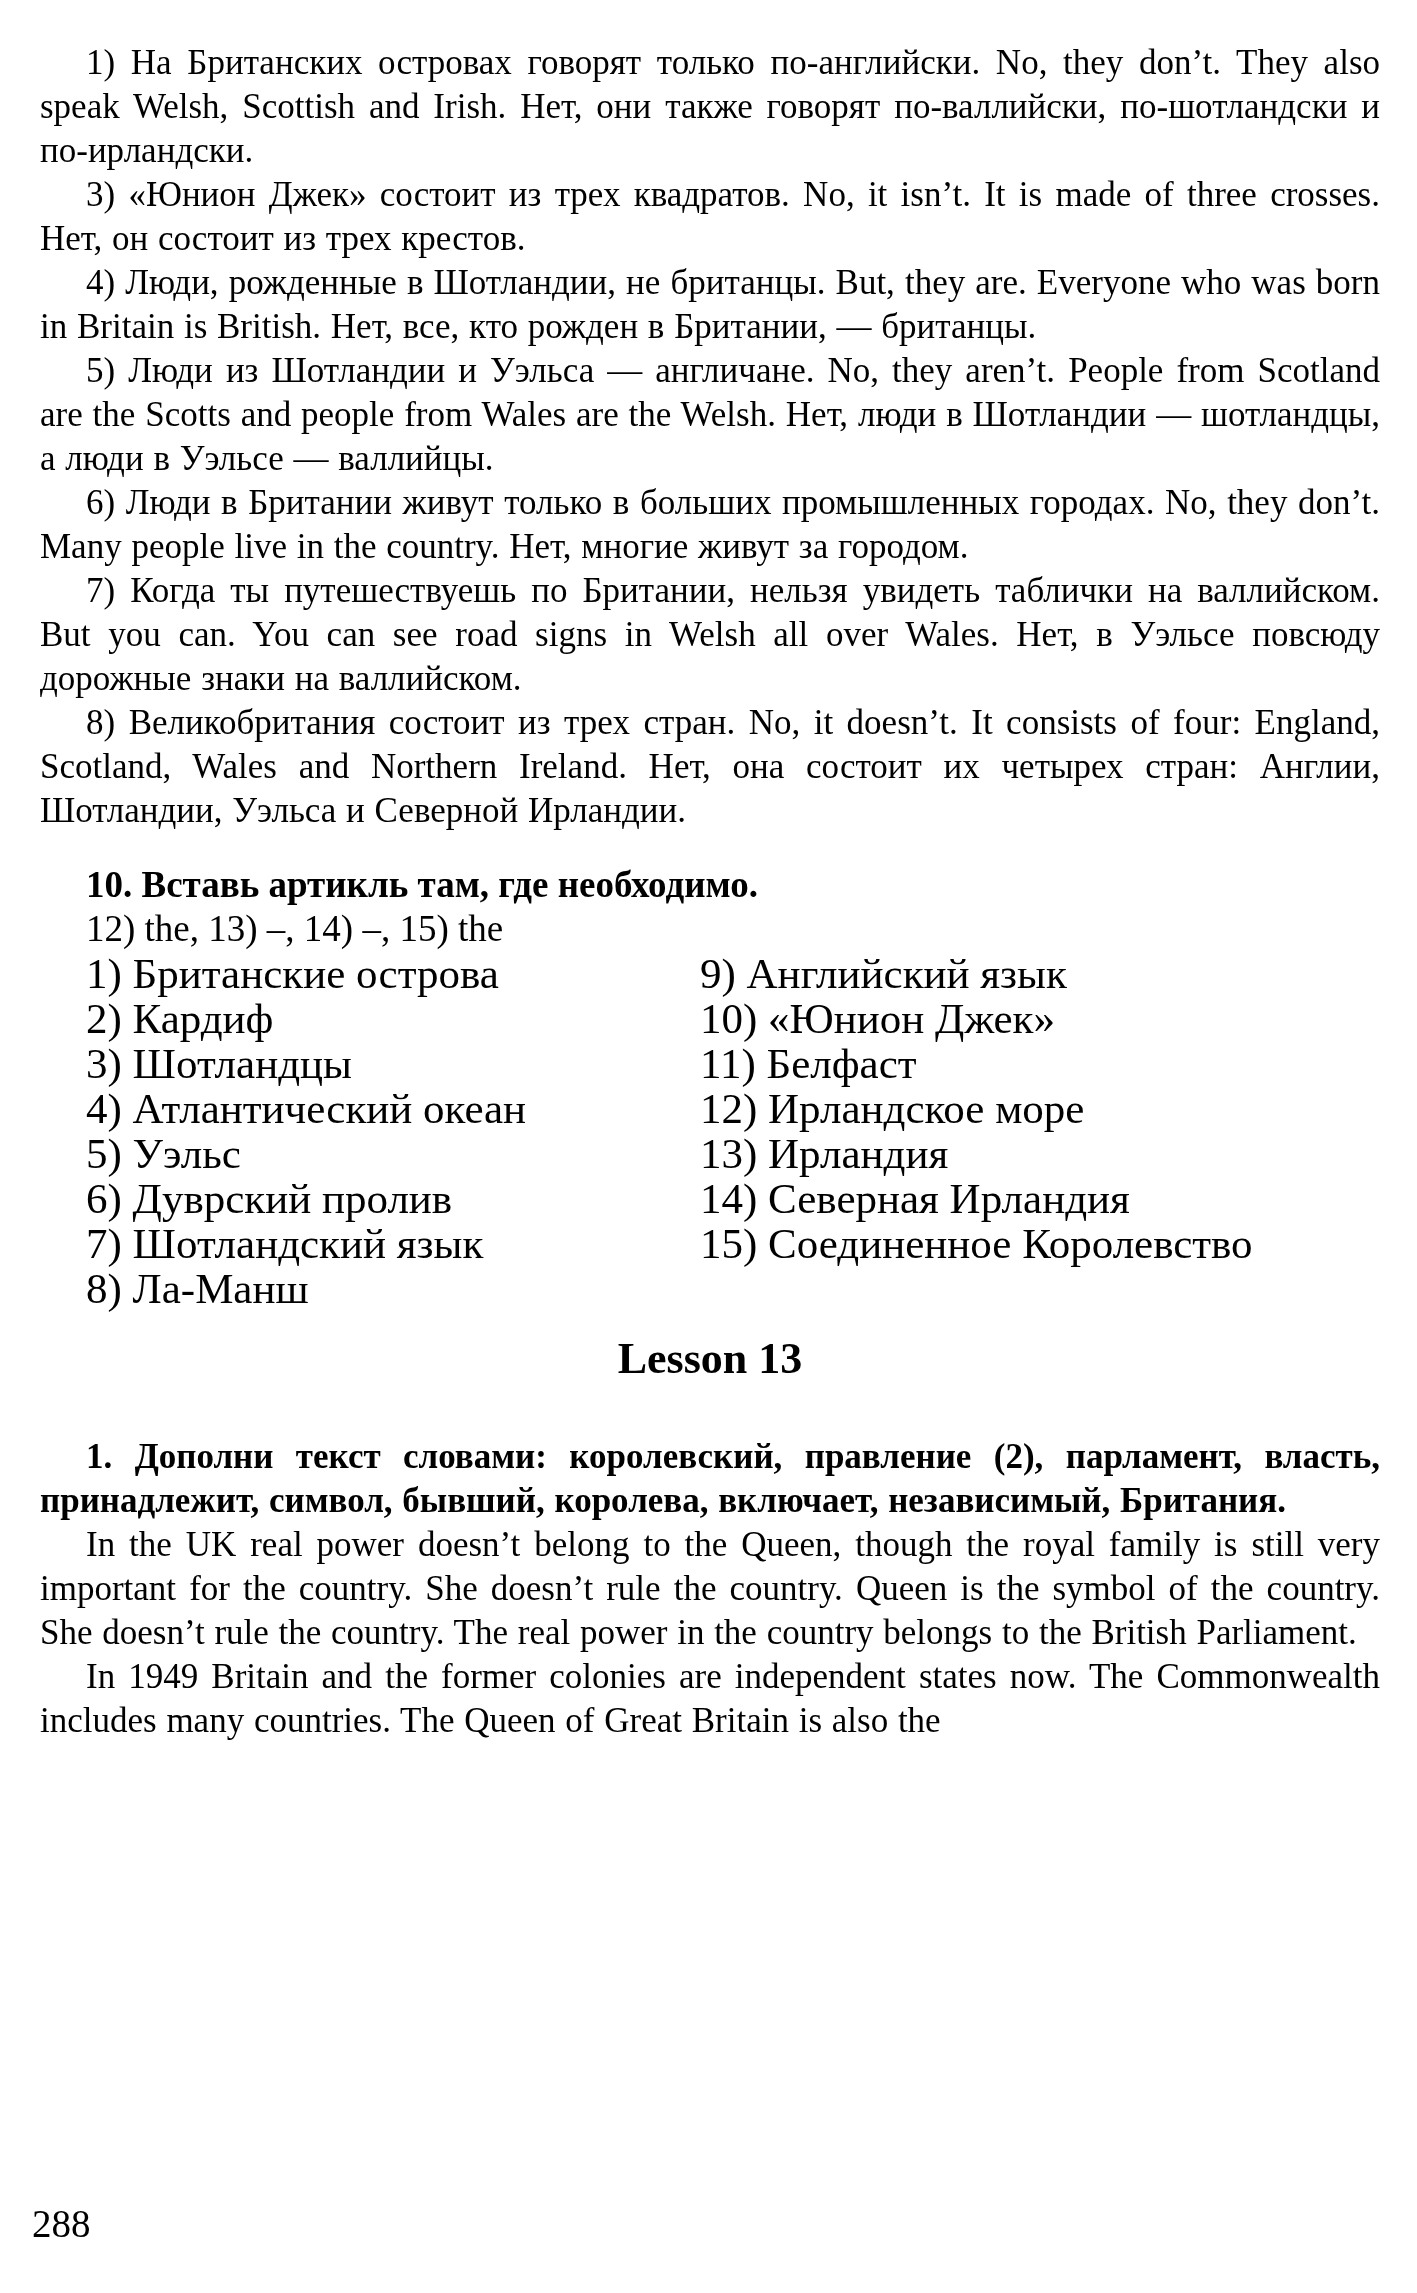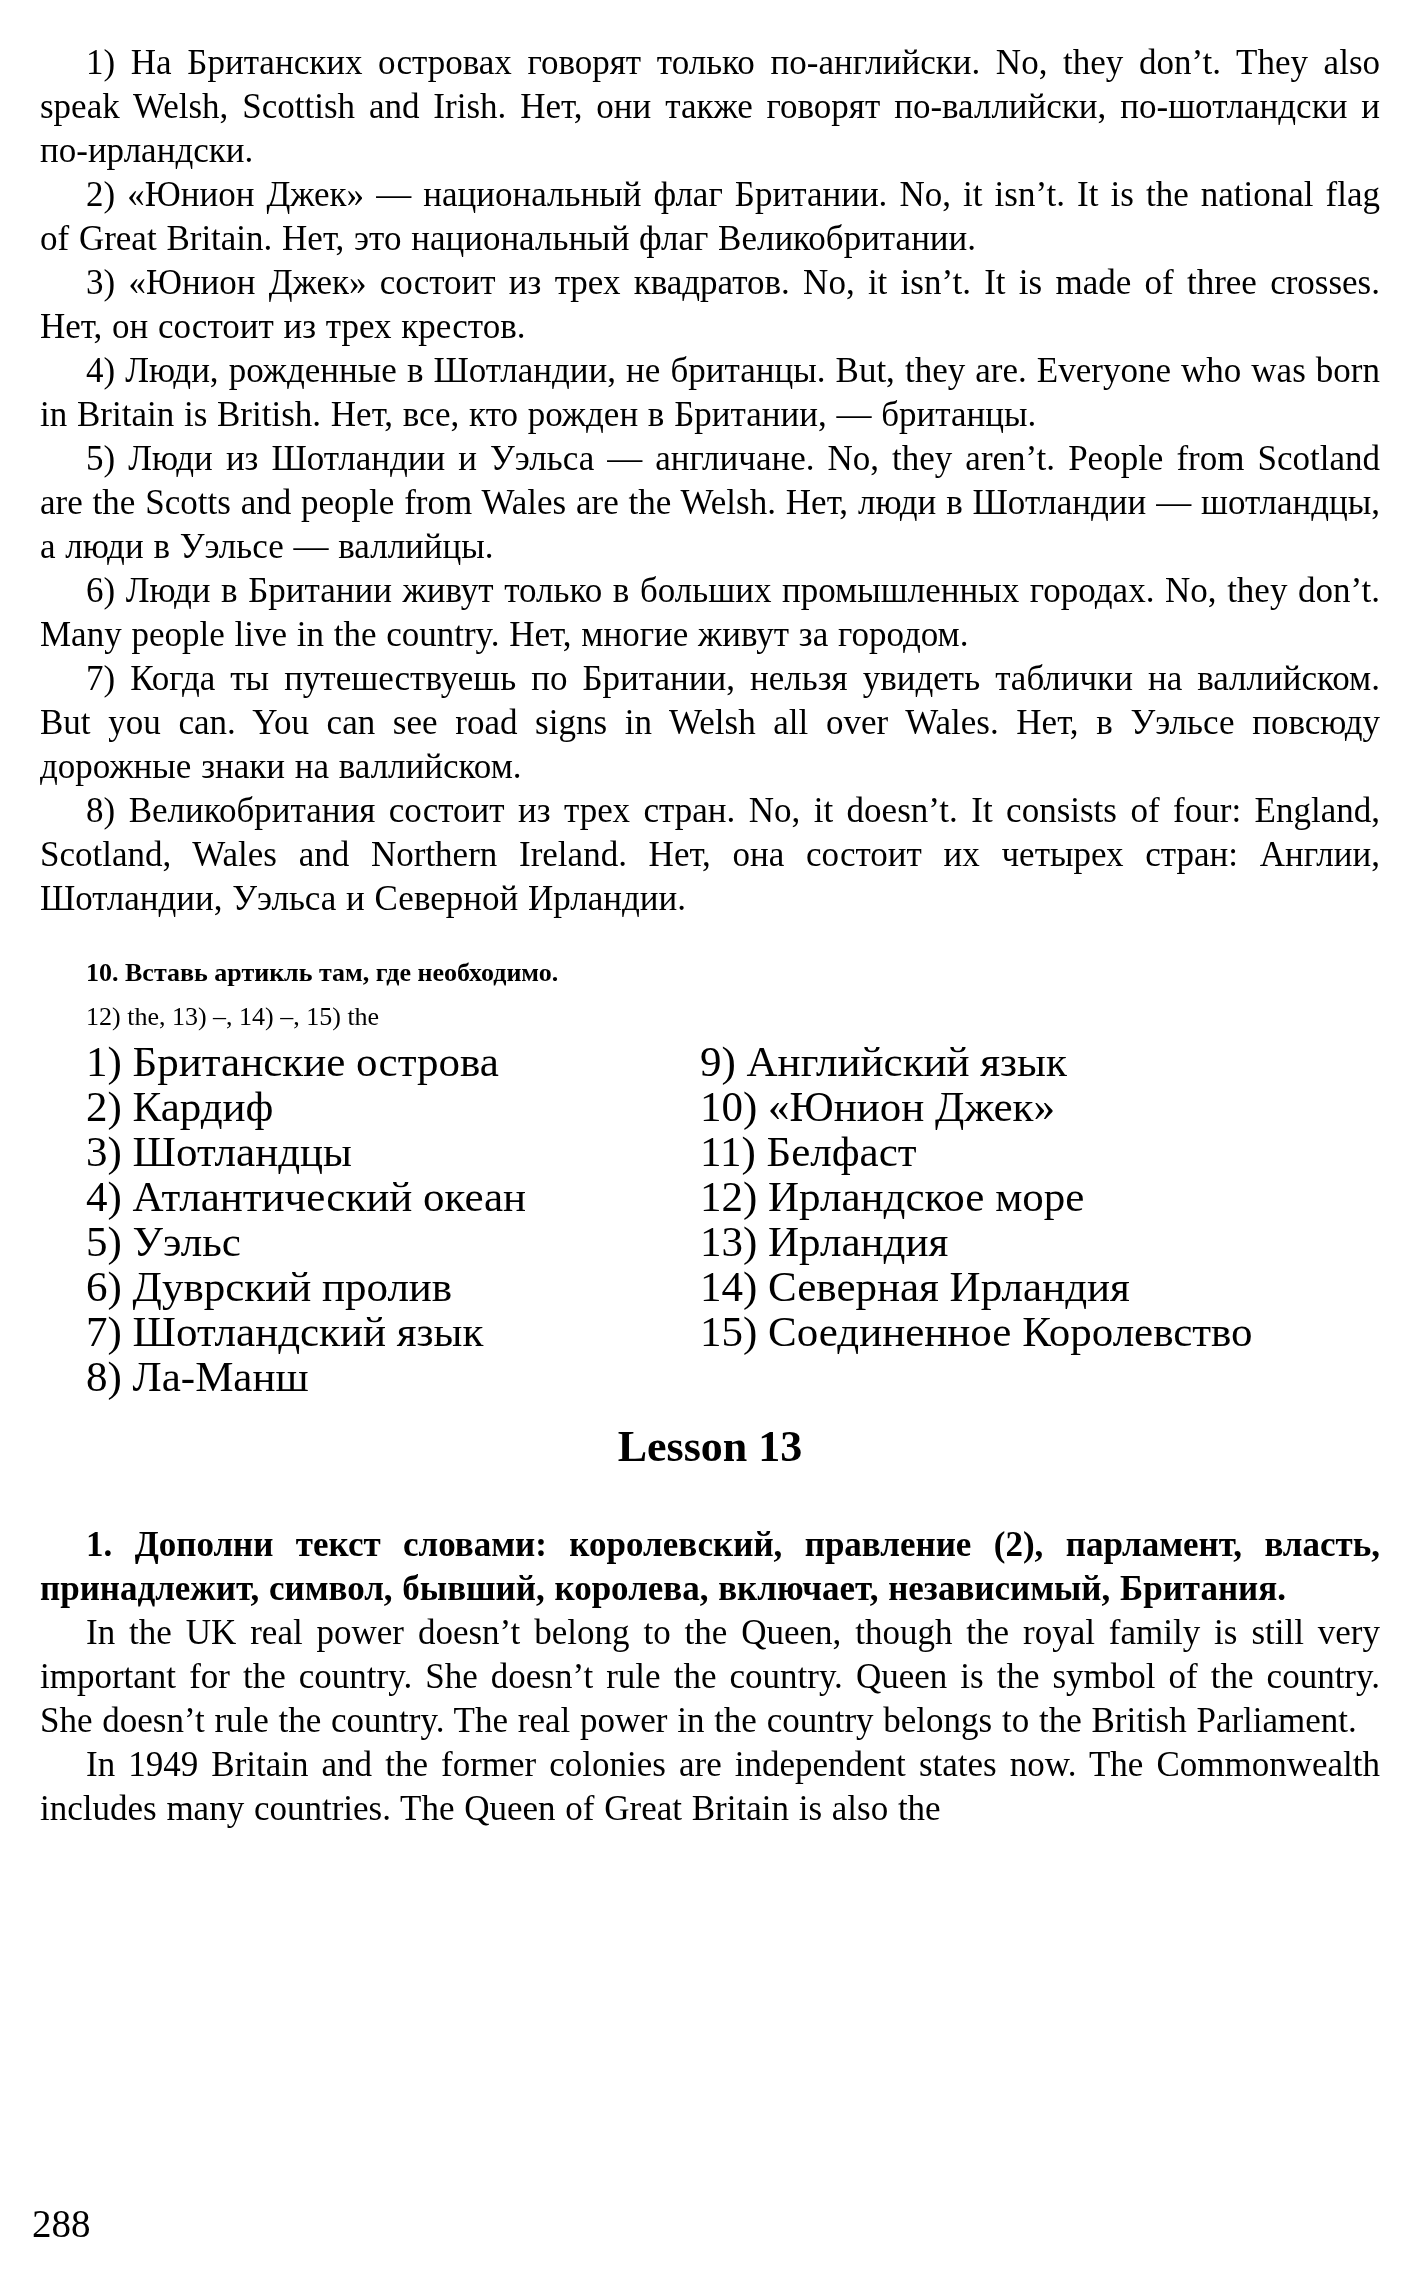--- a/index.html
+++ b/index.html
@@ -23,21 +23,21 @@
     margin: 0;
     font-size: 35px;
     line-height: 44px;
     text-align: justify;
     text-indent: 46px;
     word-spacing: 1px;
   }
   .ex10-block {
     margin-left: 46px;
     margin-top: 30px;
-    font-size: 26px;
+    font-size: 37px;
     line-height: 44px;
   }
   .ex10-block .ex-heading {
     margin: 0;
     font-weight: bold;
   }
   .ex10-block .answer-line {
     margin: 0;
   }
   .cols {
@@ -68,21 +68,20 @@
     line-height: 40px;
   }
 </style>
 </head>
 <body>
 
 <div class="page">
 
   <div class="body-text">
     <p class="para">1) На Британских островах говорят только по-английски. No, they don’t. They also speak Welsh, Scottish and Irish. Нет, они также говорят по-валлийски, по-шотландски и по-ирландски.</p>
-    <p class="para">2) «Юнион Джек» — национальный флаг Британии. No, it isn’t. It is the national flag of Great Britain. Нет, это национальный флаг Великобритании.</p>
     <p class="para">3) «Юнион Джек» состоит из трех квадратов. No, it isn’t. It is made of three crosses. Нет, он состоит из трех крестов.</p>
     <p class="para">4) Люди, рожденные в Шотландии, не британцы. But, they are. Everyone who was born in Britain is British. Нет, все, кто рожден в Британии, — британцы.</p>
     <p class="para">5) Люди из Шотландии и Уэльса — англичане. No, they aren’t. People from Scotland are the Scotts and people from Wales are the Welsh. Нет, люди в Шотландии — шотландцы, а люди в Уэльсе — валлийцы.</p>
     <p class="para">6) Люди в Британии живут только в больших промышленных городах. No, they don’t. Many people live in the country. Нет, многие живут за городом.</p>
     <p class="para">7) Когда ты путешествуешь по Британии, нельзя увидеть таблички на валлийском. But you can. You can see road signs in Welsh all over Wales. Нет, в Уэльсе повсюду дорожные знаки на валлийском.</p>
     <p class="para">8) Великобритания состоит из трех стран. No, it doesn’t. It consists of four: England, Scotland, Wales and Northern Ireland. Нет, она состоит их четырех стран: Англии, Шотландии, Уэльса и Северной Ирландии.</p>
   </div>
 
   <div class="ex10-block">
     <p class="ex-heading">10. Вставь артикль там, где необходимо.</p>

